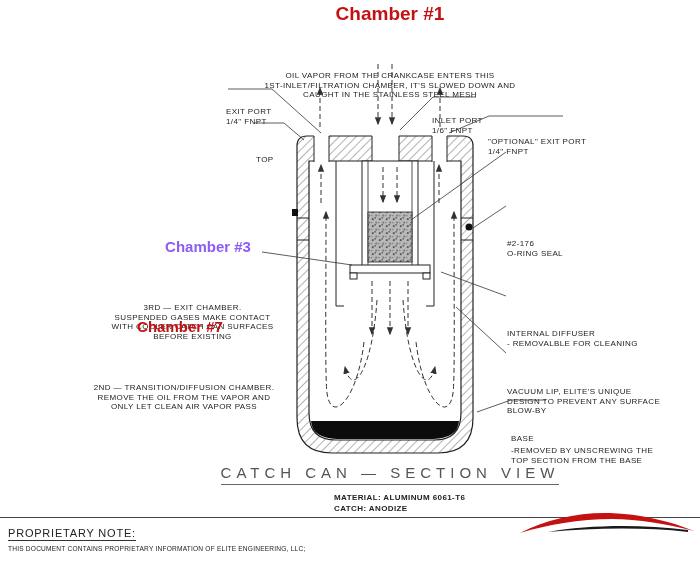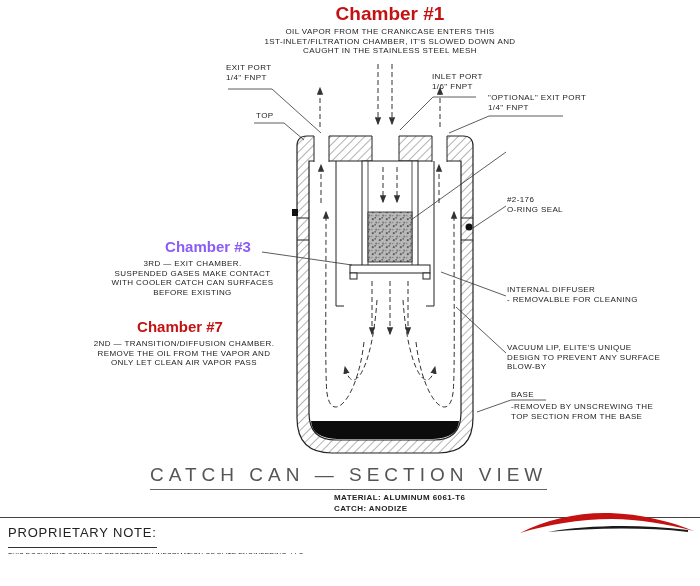--- a/index.html
+++ b/index.html
@@ -1,30 +1,30 @@
 <!DOCTYPE html>
 <html><head>
 <meta charset="utf-8">
 <style>
   html,body{margin:0;padding:0;background:#fff;}
   #page{position:relative;width:700px;height:554px;background:#ffffff;overflow:hidden;
         font-family:"Liberation Sans",sans-serif;color:#222;}
   .abs{position:absolute;}
   svg{display:block;}
   
-  .t{font-size:8px;line-height:9.5px;letter-spacing:.4px;color:#222;white-space:pre-line;}
+  .t{font-size:8px;line-height:9.5px;letter-spacing:.4px;color:#222;white-space:pre-line;margin-top:44px;}
   .ctr{text-align:center;}
   .red-title{color:#c41111;font-weight:bold;font-style:normal;}
   .c1{font-size:19px;line-height:20px;}
   .c23{font-size:15px;line-height:16px;}
-  .view-title{font-size:19px;letter-spacing:5px;color:#555;}
+  .view-title{font-size:15px;letter-spacing:5px;color:#555;text-align:center;}
   .view-title span{display:inline-block;border-bottom:1.4px solid #666;padding-bottom:3px;}
   .mat{font-size:8px;line-height:10px;letter-spacing:.4px;white-space:pre-line;font-weight:bold;}
   .divider{border-top:1px solid #444;width:700px;height:0;}
-  .prop-h{font-size:13px;letter-spacing:.8px;border-bottom:1px solid #333;padding-bottom:7px;display:inline-block;}
+  .prop-h{font-size:11px;letter-spacing:.8px;border-bottom:1px solid #333;padding-bottom:1px;display:inline-block;}
   .prop-b{font-size:6.6px;line-height:8px;letter-spacing:.2px;white-space:pre-line;width:345px;}
   .logo-brand{font-size:37px;font-weight:800;letter-spacing:3px;line-height:36px;color:#0d0d0d;text-align:right;width:100%;margin-top:48px;}
   .logo-sub{font-size:10.5px;font-weight:700;letter-spacing:4.2px;color:#0d0d0d;text-align:right;width:100%;}
   .logo-sub sup{font-size:5px;letter-spacing:0;}
 </style>
 </head>
 <body>
 
 <div id="page">
 

